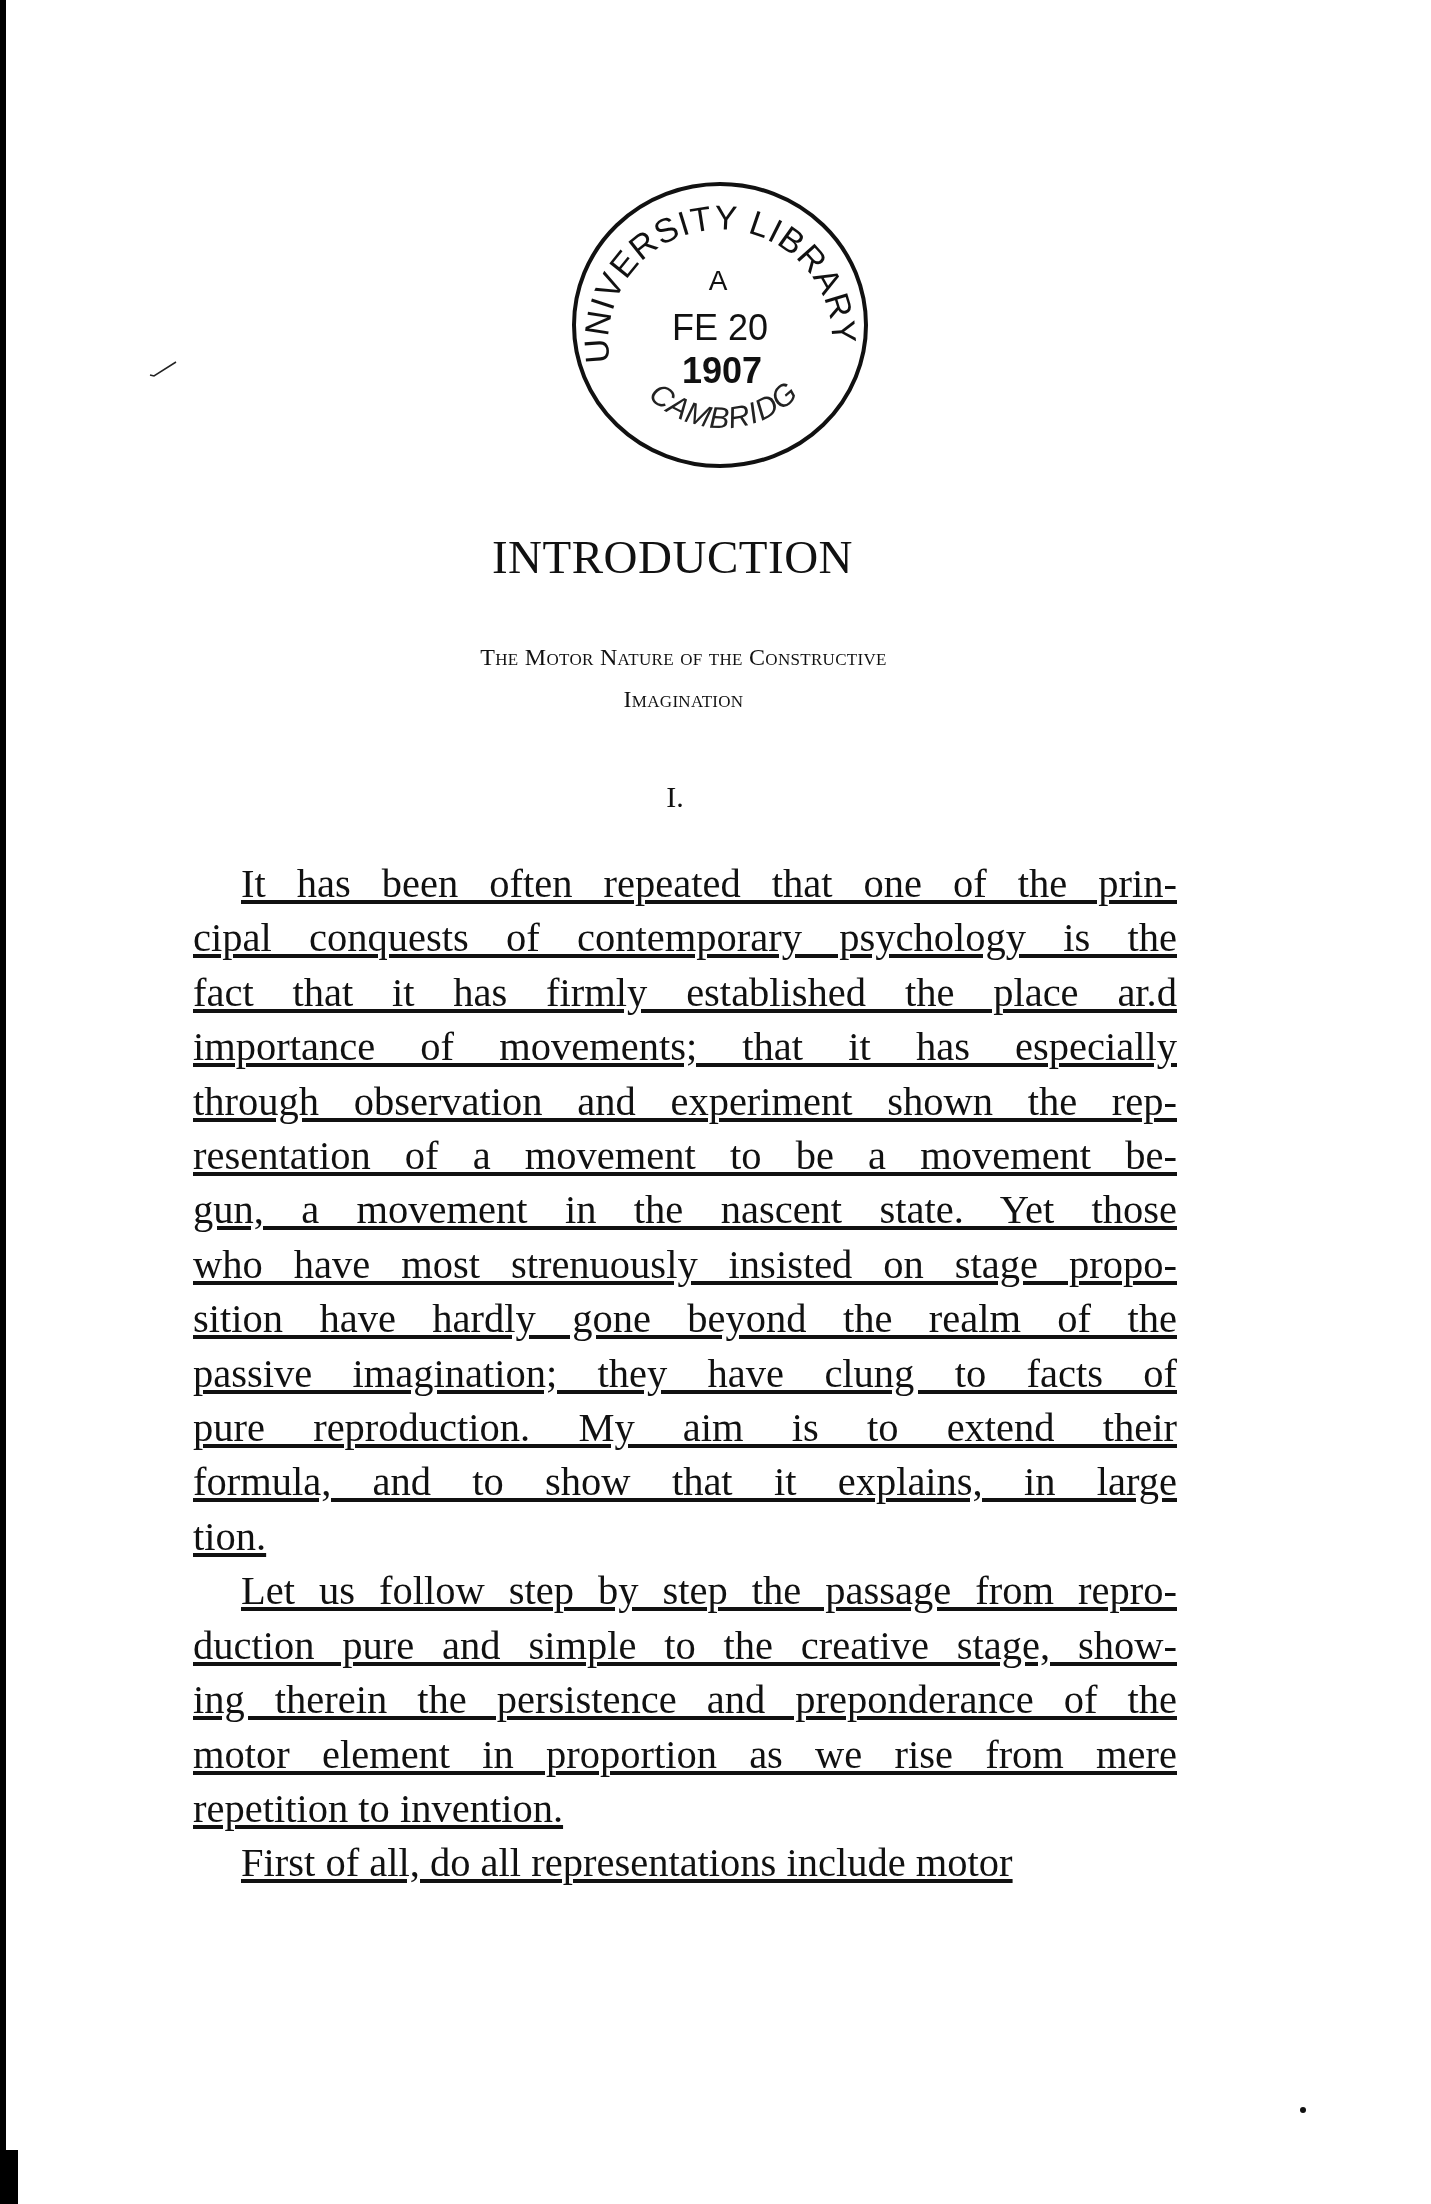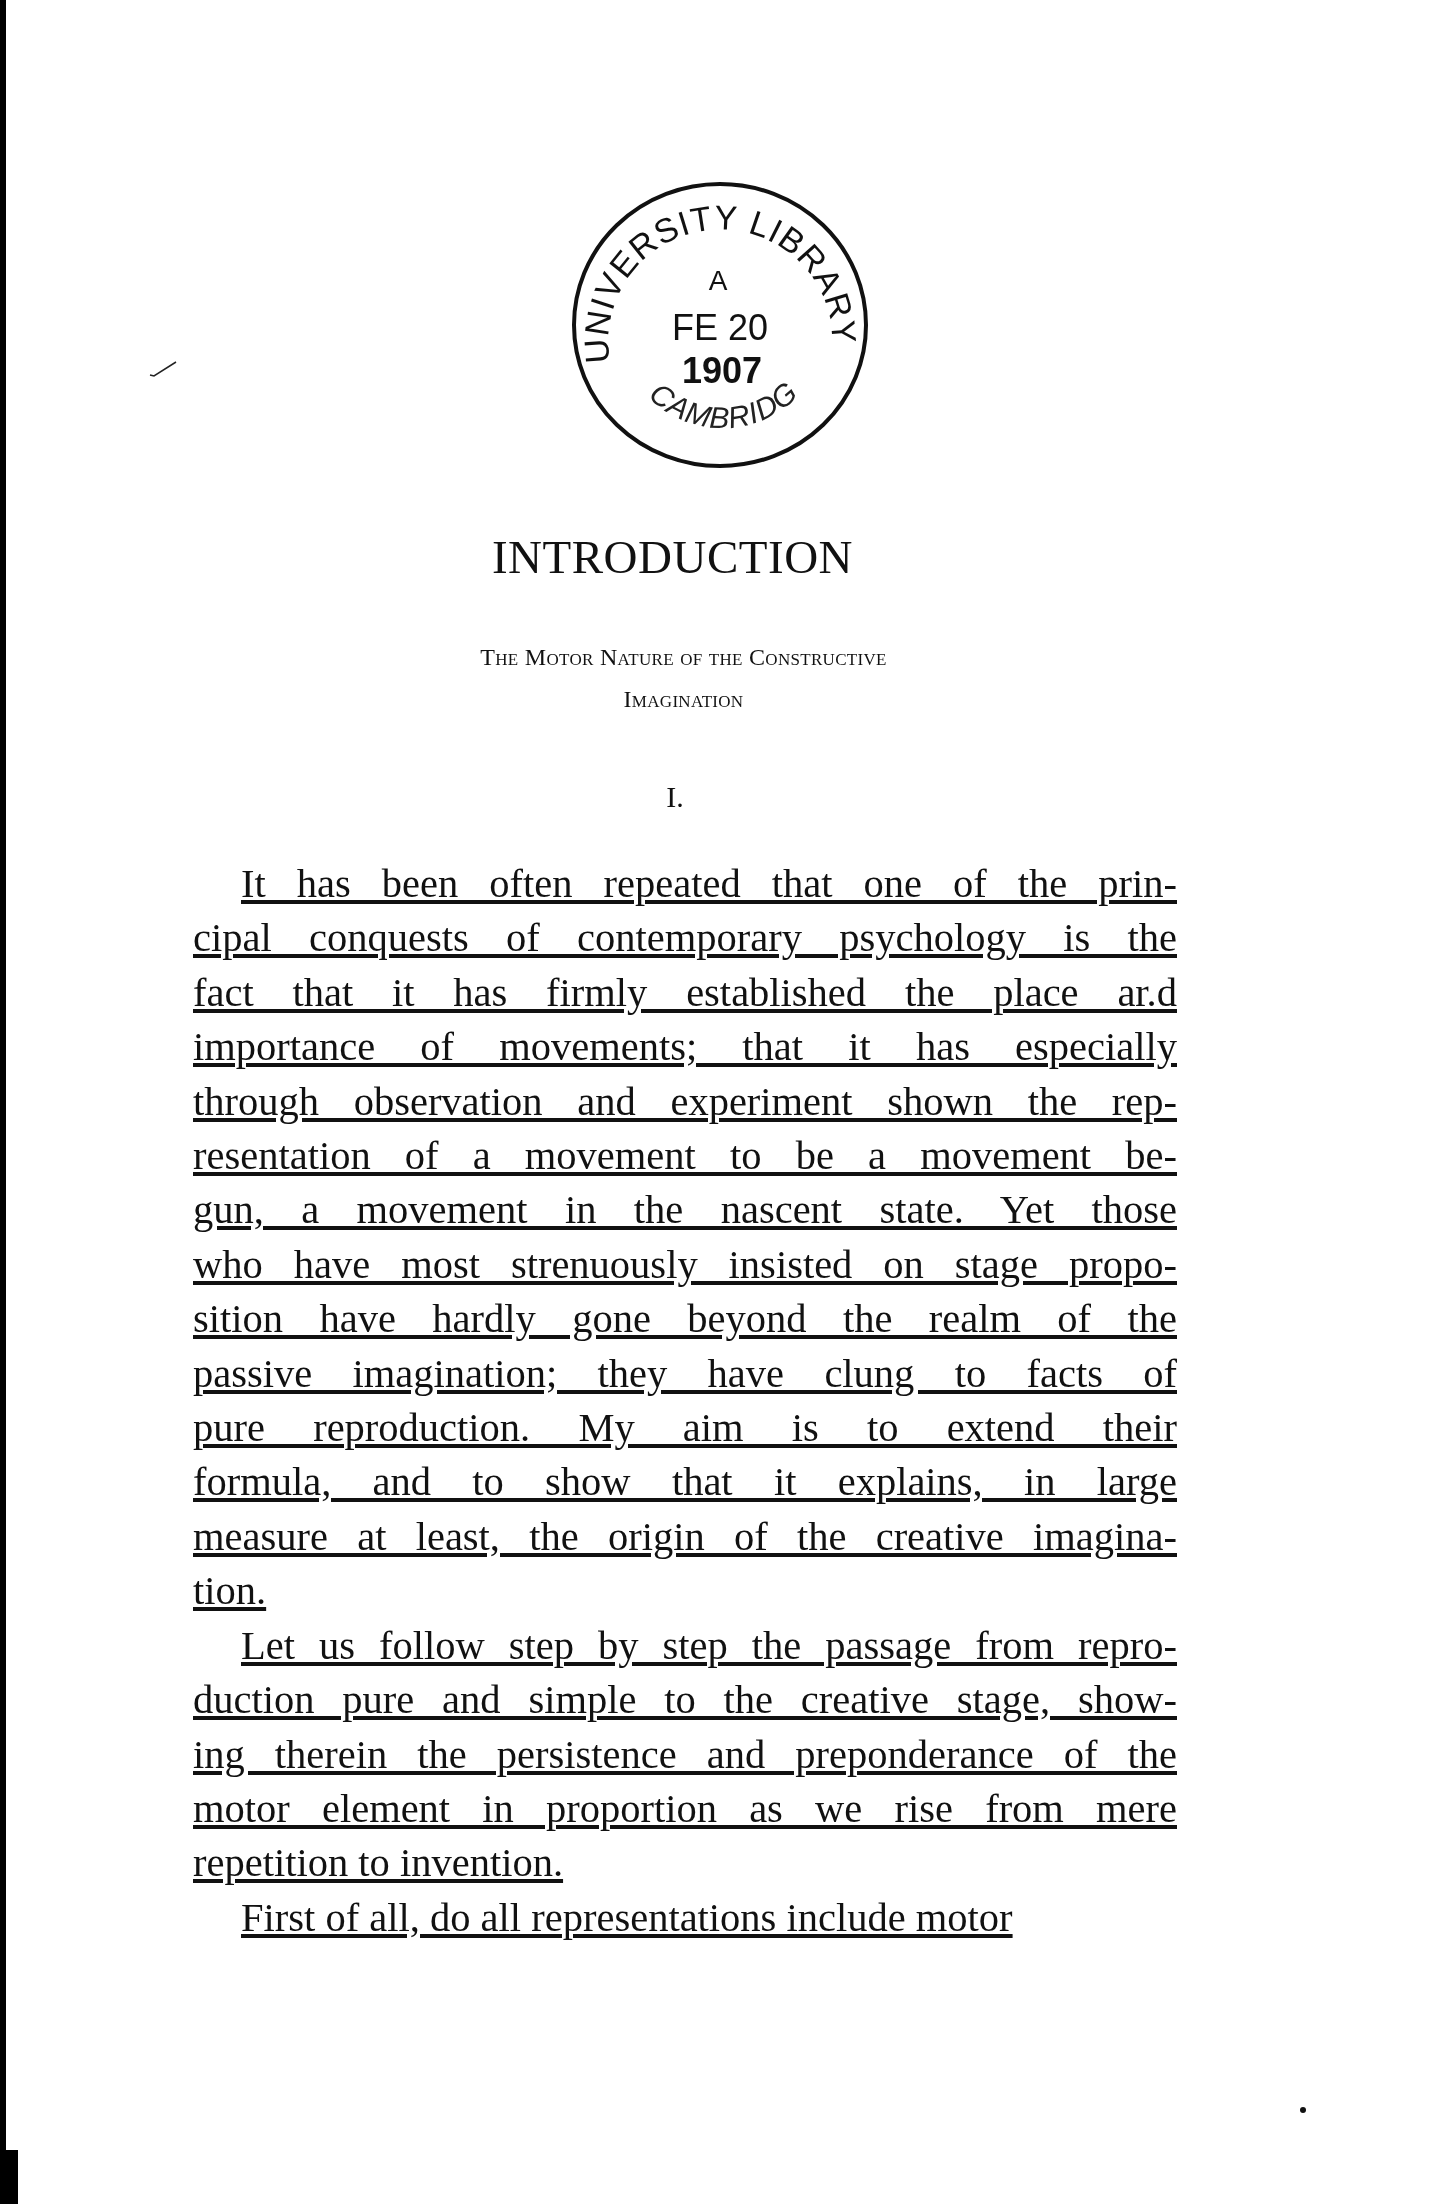--- a/index.html
+++ b/index.html
@@ -88,21 +88,20 @@
       <span class="line">fact that it has firmly established the place ar.d</span>
       <span class="line">importance of movements; that it has especially</span>
       <span class="line">through observation and experiment shown the rep-</span>
       <span class="line">resentation of a movement to be a movement be-</span>
       <span class="line">gun, a movement in the nascent state.  Yet those</span>
       <span class="line">who have most strenuously insisted on stage propo-</span>
       <span class="line">sition have hardly gone beyond the realm of the</span>
       <span class="line">passive imagination; they have clung to facts of</span>
       <span class="line">pure reproduction.  My aim is to extend their</span>
       <span class="line">formula, and to show that it explains, in large</span>
-      <span class="line">measure at least, the origin of the creative imagina-</span>
       <span class="line last">tion.</span>
     </div>
     <div>
       <span class="line" style="padding-left: 48px;">Let us follow step by step the passage from repro-</span>
       <span class="line">duction pure and simple to the creative stage, show-</span>
       <span class="line">ing therein the persistence and preponderance of the</span>
       <span class="line">motor element in proportion as we rise from mere</span>
       <span class="line last">repetition to invention.</span>
     </div>
     <div>

